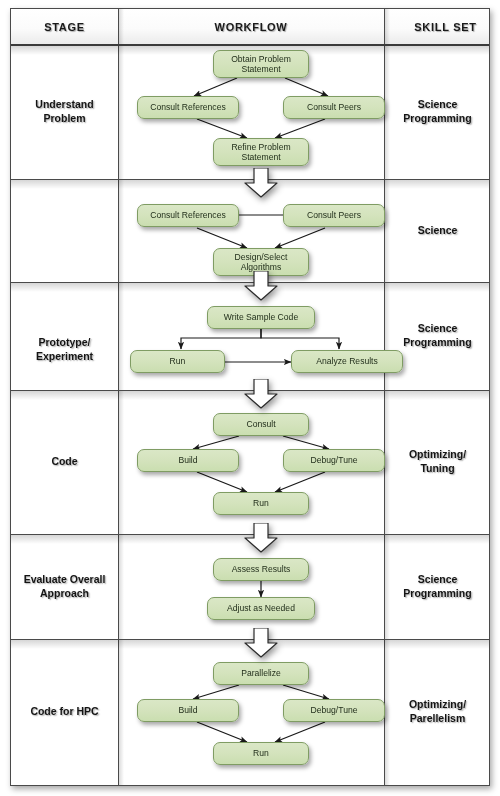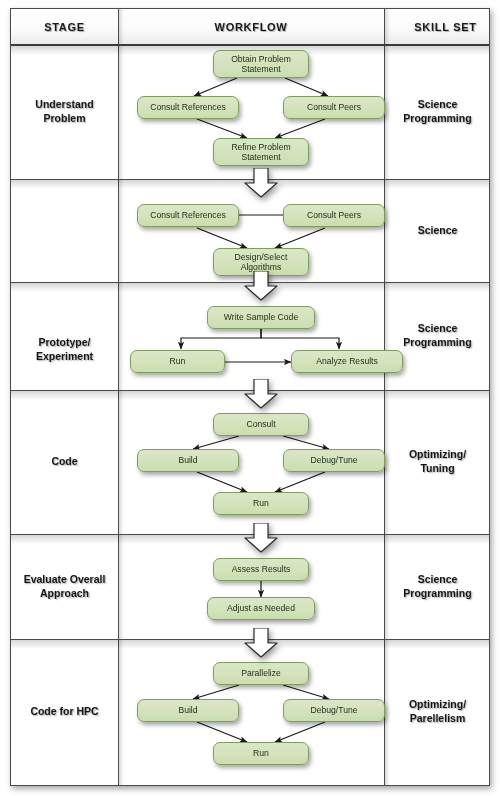--- a/index.html
+++ b/index.html
@@ -283,21 +283,21 @@
     <div class="node" style="left:126px;top:440px;width:102px;height:23px;">
       <span class="inner">Build</span>
     </div>
     <div class="node" style="left:272px;top:440px;width:102px;height:23px;">
       <span class="inner">Debug/Tune</span>
     </div>
     <div class="node" style="left:202px;top:483px;width:96px;height:23px;">
       <span class="inner">Run</span>
     </div>
 
-    <div class="node" style="left:202px;top:549px;width:96px;height:23px;">
+    <div class="node" style="left:202px;top:549px;width:96px;height:23px;border-radius:8px;">
       <span class="inner">Assess Results</span>
     </div>
     <div class="node" style="left:196px;top:588px;width:108px;height:23px;">
       <span class="inner">Adjust as Needed</span>
     </div>
 
     <div class="node" style="left:202px;top:653px;width:96px;height:23px;">
       <span class="inner">Parallelize</span>
     </div>
     <div class="node" style="left:126px;top:690px;width:102px;height:23px;">

